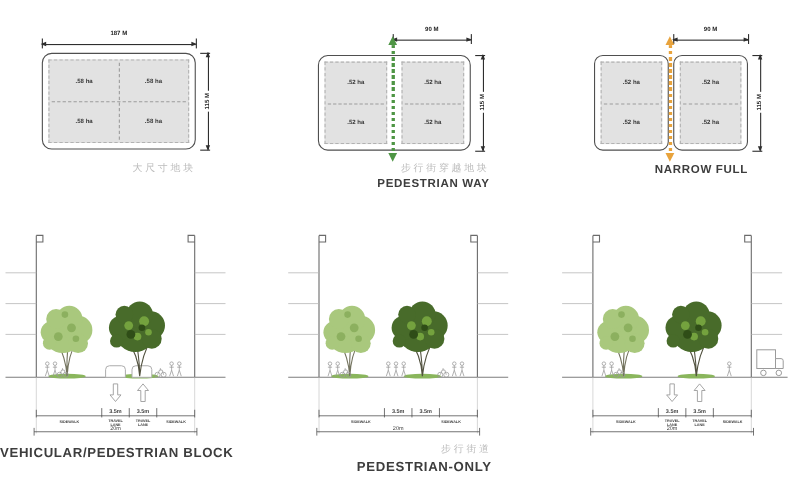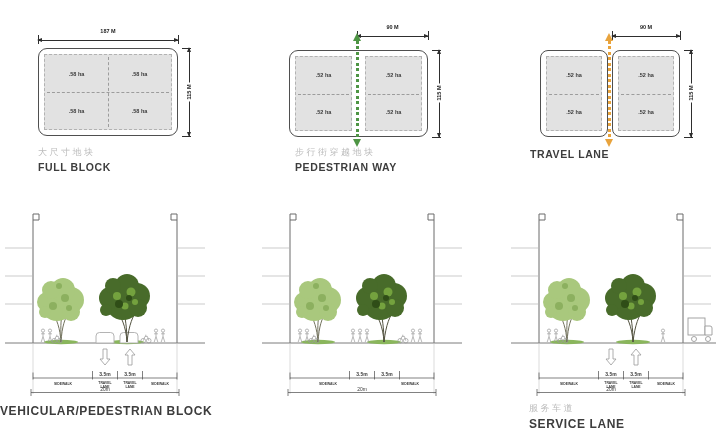--- a/index.html
+++ b/index.html
@@ -29,21 +29,21 @@
   
   .lane-line{position:absolute;width:3px}
   .lane-green{background-image:repeating-linear-gradient(180deg,#4e9544 0 3px,transparent 3px 5.5px)}
   .lane-orange{background-image:repeating-linear-gradient(180deg,#e8a33c 0 3px,transparent 3px 5.5px)}
   .tri{position:absolute;width:0;height:0}
   .tri-u{border-left:4.5px solid transparent;border-right:4.5px solid transparent;border-bottom:8px solid #4e9544}
   .tri-d{border-left:4.5px solid transparent;border-right:4.5px solid transparent;border-top:8px solid #4e9544}
   .tri-u.o{border-bottom-color:#e8a33c}
   .tri-d.o{border-top-color:#e8a33c}
   
-  .cap{position:absolute;}
+  .cap{position:absolute;text-align:right}
   .cap-cn{font-size:9px;letter-spacing:2.5px;color:#bcbcbc;white-space:nowrap}
   .cap-en{font-size:10.5px;font-weight:bold;letter-spacing:0.6px;color:#3d3d3d;margin-top:2px;white-space:nowrap}
   .cap-en.big{font-size:12px}
   svg text{font-family:"Liberation Sans",sans-serif;fill:#3c3c3c}
 </style>
 </head>
 <body>
 
 <svg width="0" height="0" style="position:absolute" aria-hidden="true">
   <defs>
@@ -139,21 +139,20 @@
     <div class="dim-v" style="left:189px;top:48px;height:88px">
       <span class="ah ah-u"></span>
       <span class="ah ah-d"></span>
     </div>
     <div class="tick-h" style="left:182px;top:48px"></div>
     <div class="tick-h" style="left:182px;top:136px"></div>
     <span class="vlab" style="left:189px;top:92px">115 M</span>
 
     <div class="cap" style="left:38px;top:146px;width:140px">
       <div class="cap-cn">大尺寸地块</div>
-      <div class="cap-en">FULL BLOCK</div>
     </div>
   </div>
 
   <div class="abs">
     <div class="dim-h" style="left:357px;top:36px;width:71px">
       <span class="ah ah-l"></span>
       <span class="ah ah-r"></span>
     </div>
     <div class="tick-v" style="left:357px;top:31px"></div>
     <div class="tick-v" style="left:428px;top:31px"></div>
@@ -220,21 +219,21 @@
 
     <div class="dim-v" style="left:691px;top:50px;height:87px">
       <span class="ah ah-u"></span>
       <span class="ah ah-d"></span>
     </div>
     <div class="tick-h" style="left:684px;top:50px"></div>
     <div class="tick-h" style="left:684px;top:137px"></div>
     <span class="vlab" style="left:691px;top:93px">115 M</span>
 
     <div class="cap" style="left:530px;top:146px;width:150px">
-      <div class="cap-en">TRAVEL LANE</div>
+      <div class="cap-en">NARROW FULL</div>
     </div>
   </div>
 
   <svg class="abs" style="left:5px;top:208px;overflow:visible" width="200" height="200" viewBox="0 0 200 200">
     <use href="#walls"></use>
     <use href="#floorticks"></use>
     <line x1="0" y1="135" x2="200" y2="135" stroke="#7d7d7d" stroke-width="1"></line>
     <path d="M28,135 V186 M172,135 V186" stroke="#c2c2c2" stroke-width="0.6"></path>
     <g fill="#8ab65c">
       <ellipse cx="56" cy="134" rx="17" ry="2.2"></ellipse>
@@ -301,20 +300,24 @@
       <path d="M28,164.5 V171.5 M87.5,163 V171.5 M112.5,163 V171.5 M137.5,163 V171.5 M172,164.5 V171.5"></path>
       <line x1="26" y1="184.5" x2="174" y2="184.5"></line>
       <path d="M26,181 V188 M174,181 V188"></path>
     </g>
     <text x="100" y="167.5" font-size="5" font-weight="bold" text-anchor="middle">3.5m</text>
     <text x="125" y="167.5" font-size="5" font-weight="bold" text-anchor="middle">3.5m</text>
     <text x="66" y="176.5" font-size="3.4" font-weight="bold" text-anchor="middle">SIDEWALK</text>
     <text x="148" y="176.5" font-size="3.4" font-weight="bold" text-anchor="middle">SIDEWALK</text>
     <text x="100" y="183" font-size="5" text-anchor="middle">20m</text>
   </svg>
+  <div class="cap" style="left:265px;top:402px;width:182px">
+    <div class="cap-cn">步行街道</div>
+    <div class="cap-en big">PEDESTRIAN-ONLY</div>
+  </div>
 
   <svg class="abs" style="left:511px;top:208px;overflow:visible" width="200" height="200" viewBox="0 0 200 200">
     <use href="#walls"></use>
     <use href="#floorticks"></use>
     <line x1="0" y1="135" x2="205" y2="135" stroke="#7d7d7d" stroke-width="1"></line>
     <path d="M28,135 V186 M172,135 V186" stroke="#c2c2c2" stroke-width="0.6"></path>
     <g fill="#8ab65c">
       <ellipse cx="56" cy="134" rx="17" ry="2.2"></ellipse>
         <ellipse cx="122" cy="134" rx="17" ry="2.2"></ellipse>
     </g>
@@ -343,18 +346,14 @@
     <text x="100" y="167.5" font-size="5" font-weight="bold" text-anchor="middle">3.5m</text>
     <text x="125" y="167.5" font-size="5" font-weight="bold" text-anchor="middle">3.5m</text>
     <text x="58" y="176.5" font-size="3.4" font-weight="bold" text-anchor="middle">SIDEWALK</text>
     <text x="100" y="175.5" font-size="3.4" font-weight="bold" text-anchor="middle">TRAVEL</text>
     <text x="100" y="179.5" font-size="3.4" font-weight="bold" text-anchor="middle">LANE</text>
     <text x="125" y="175.5" font-size="3.4" font-weight="bold" text-anchor="middle">TRAVEL</text>
     <text x="125" y="179.5" font-size="3.4" font-weight="bold" text-anchor="middle">LANE</text>
     <text x="155" y="176.5" font-size="3.4" font-weight="bold" text-anchor="middle">SIDEWALK</text>
     <text x="100" y="183" font-size="5" text-anchor="middle">20m</text>
   </svg>
-  <div class="cap" style="left:529px;top:402px;width:150px">
-    <div class="cap-cn">服务车道</div>
-    <div class="cap-en big">SERVICE LANE</div>
-  </div>
 
 </div>
 
 </body></html>

